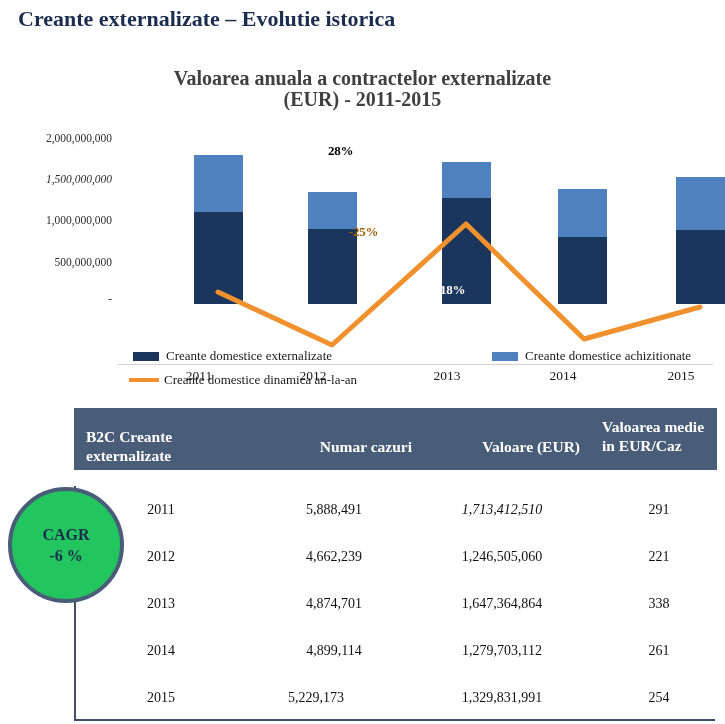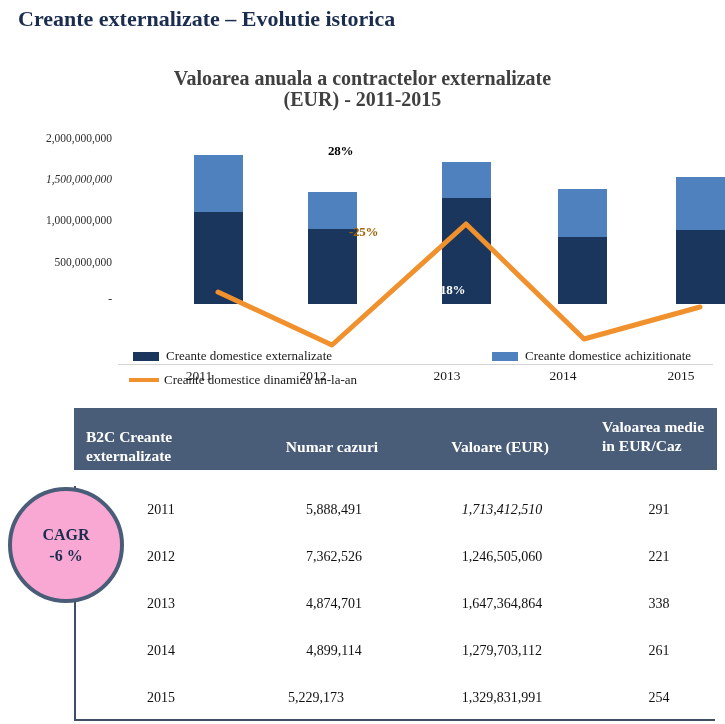--- a/index.html
+++ b/index.html
@@ -52,33 +52,33 @@
   .lg-swatch{width:26px;height:9px;margin-right:7px;display:inline-block;}
   .lg-line{width:30px;height:4px;margin-right:5px;display:inline-block;background:#f0912d;}
   .lg-text{font-size:13px;color:#1a1a1a;}
   
   #table-block{position:absolute;left:74px;top:408px;width:643px;height:316px;}
   #thead{
     position:absolute;left:0;top:0;width:643px;height:62px;background:#4a5d78;
   }
   .th{
     position:absolute;color:#ffffff;font-size:15.5px;font-weight:bold;
-    line-height:19px;text-align:center;
+    line-height:19px;text-align:right;
   }
   #tbody{
     position:absolute;left:0;top:78px;width:641px;height:235px;
     border-left:2px solid #3f4f66;border-bottom:2px solid #3f4f66;
     box-sizing:border-box;background:#ffffff;
   }
   .trow{position:absolute;left:0;width:641px;height:47px;}
   .td{position:absolute;font-size:14px;color:#111;text-align:center;line-height:47px;}
   
   #cagr-badge{
     position:absolute;left:8px;top:487px;width:108px;height:108px;
-    border:4px solid #4a5d78;border-radius:50%;background:#f9a8d4;
+    border:4px solid #4a5d78;border-radius:50%;background:#22c55e;
     display:flex;flex-direction:column;align-items:center;justify-content:center;
     z-index:5;
   }
   #cagr-title{font-size:16px;font-weight:bold;color:#1b2d4f;line-height:21px;}
   #cagr-value{font-size:16px;font-weight:bold;color:#1b2d4f;line-height:21px;}
 </style>
 </head>
 <body>
 
 <div id="page-title">Creante externalizate – Evolutie istorica</div>
@@ -170,21 +170,21 @@
 
   <div id="tbody">
     <div class="trow" style="top:0px;">
       <div class="td" style="left:10px;width:150px;">2011</div>
       <div class="td" style="left:178px;width:160px;">5,888,491</div>
       <div class="td" style="left:346px;width:160px;font-style:italic;">1,713,412,510</div>
       <div class="td" style="left:528px;width:110px;">291</div>
     </div>
     <div class="trow" style="top:47px;">
       <div class="td" style="left:10px;width:150px;">2012</div>
-      <div class="td" style="left:178px;width:160px;">7,362,526</div>
+      <div class="td" style="left:178px;width:160px;">4,662,239</div>
       <div class="td" style="left:346px;width:160px;">1,246,505,060</div>
       <div class="td" style="left:528px;width:110px;">221</div>
     </div>
     <div class="trow" style="top:94px;">
       <div class="td" style="left:10px;width:150px;">2013</div>
       <div class="td" style="left:178px;width:160px;">4,874,701</div>
       <div class="td" style="left:346px;width:160px;">1,647,364,864</div>
       <div class="td" style="left:528px;width:110px;">338</div>
     </div>
     <div class="trow" style="top:141px;">

